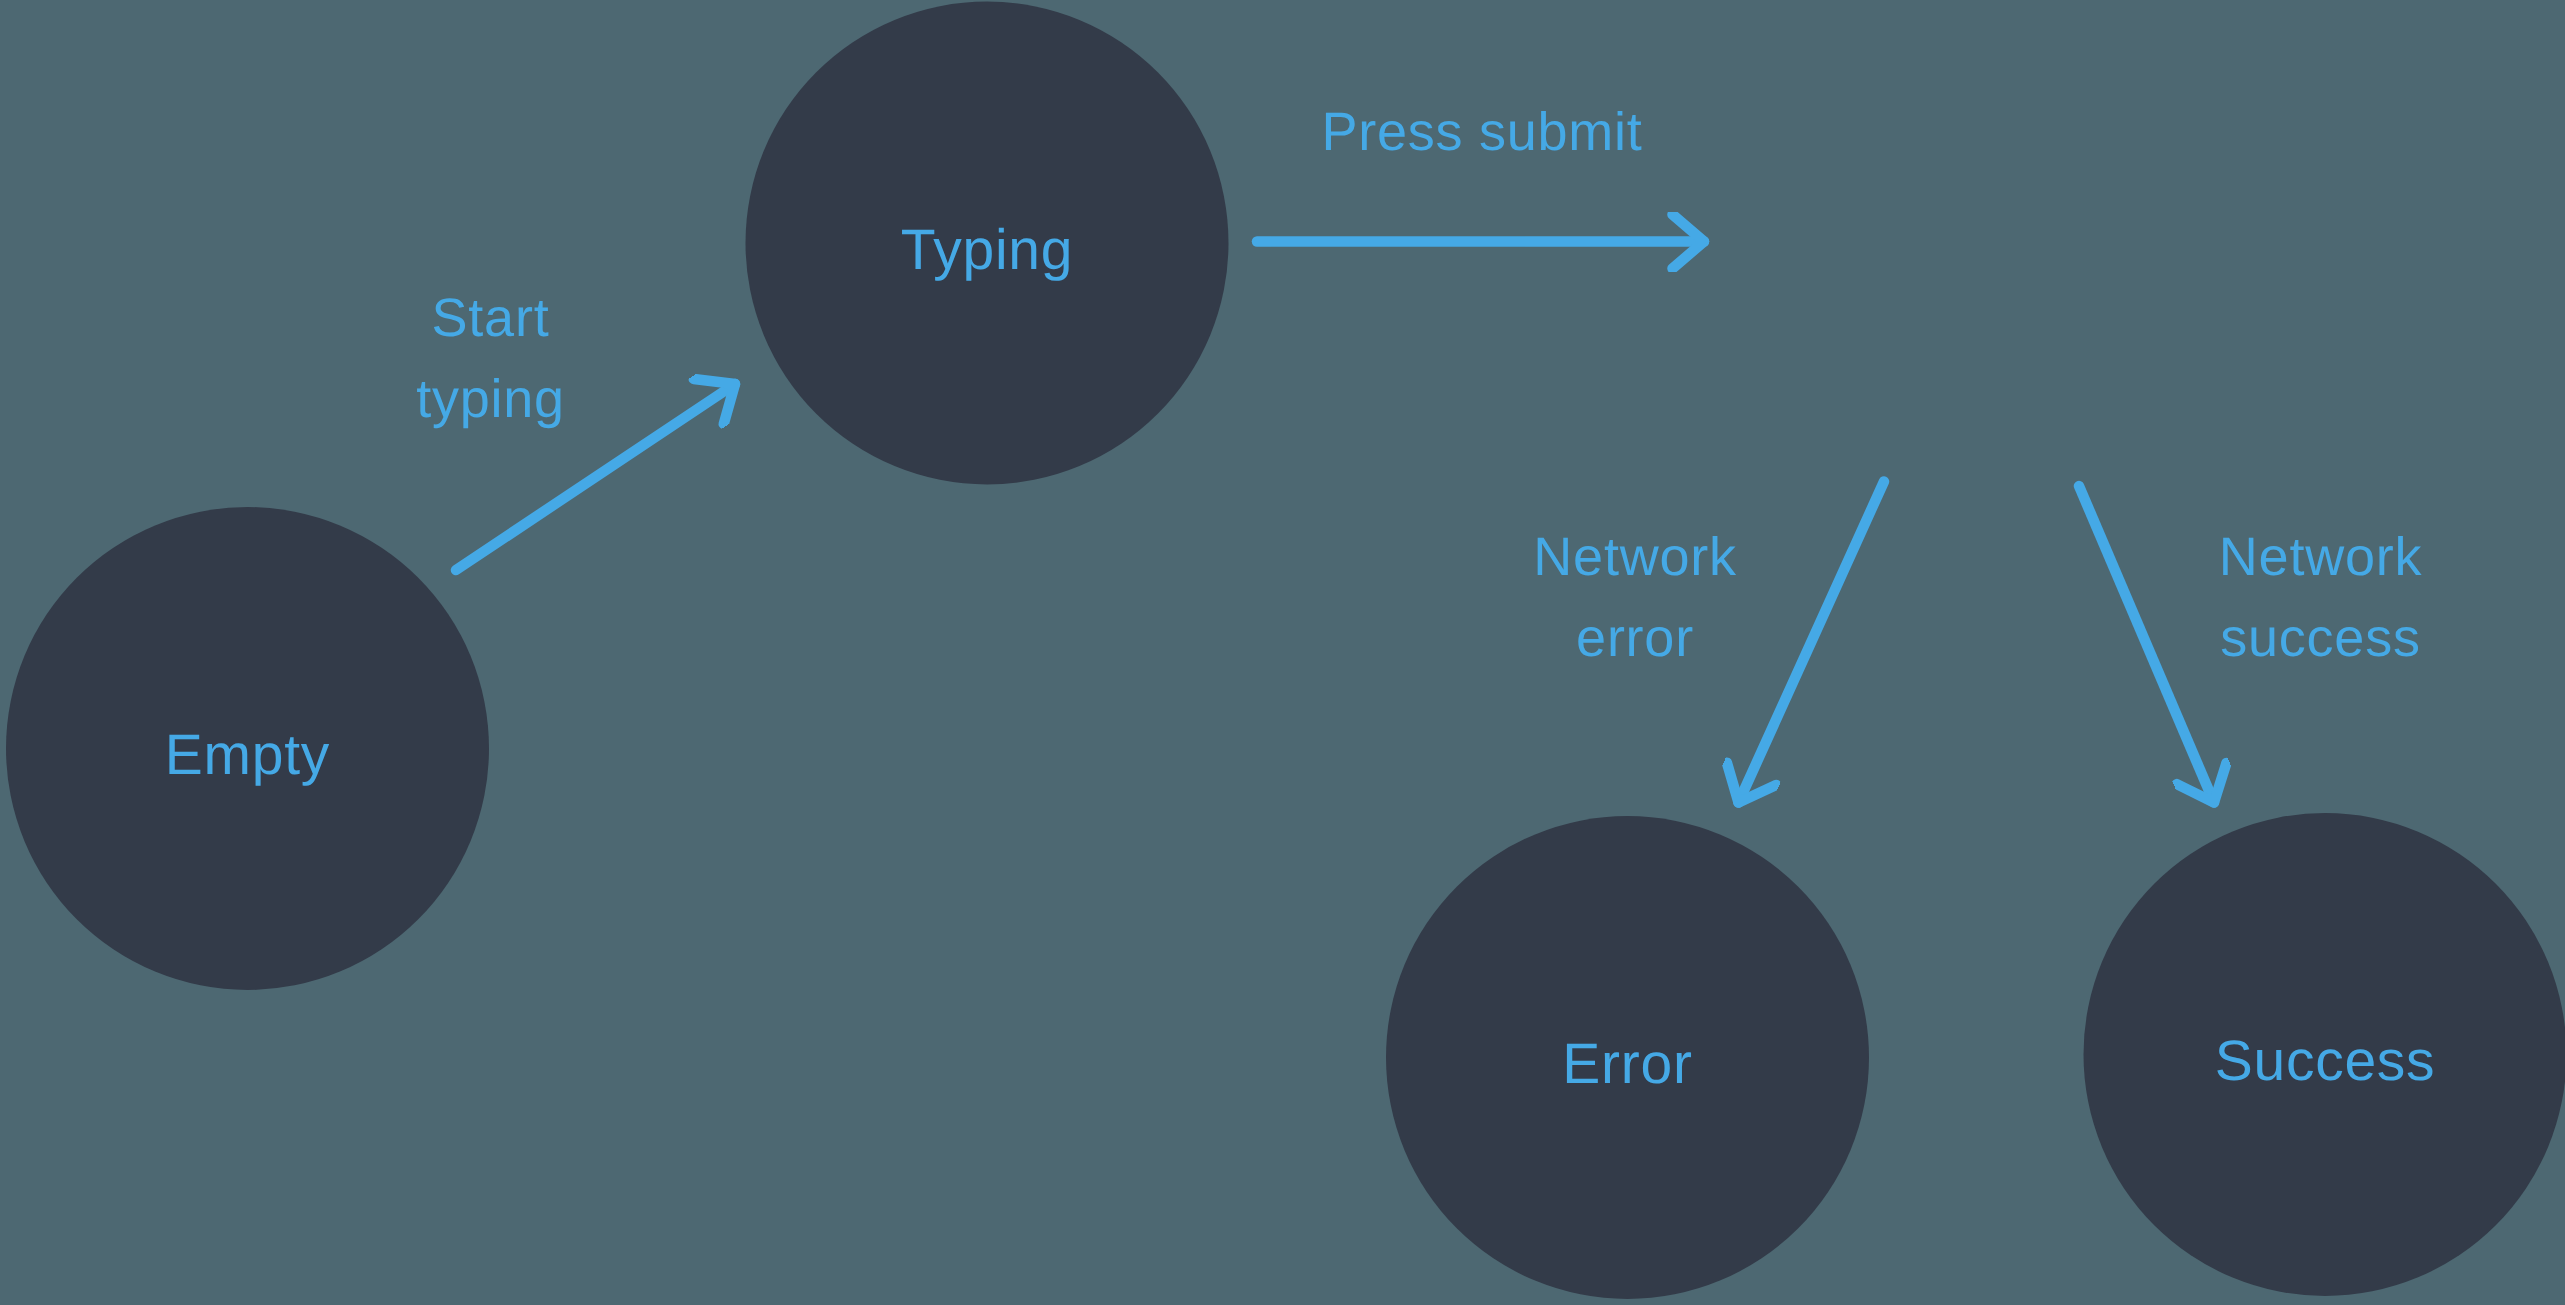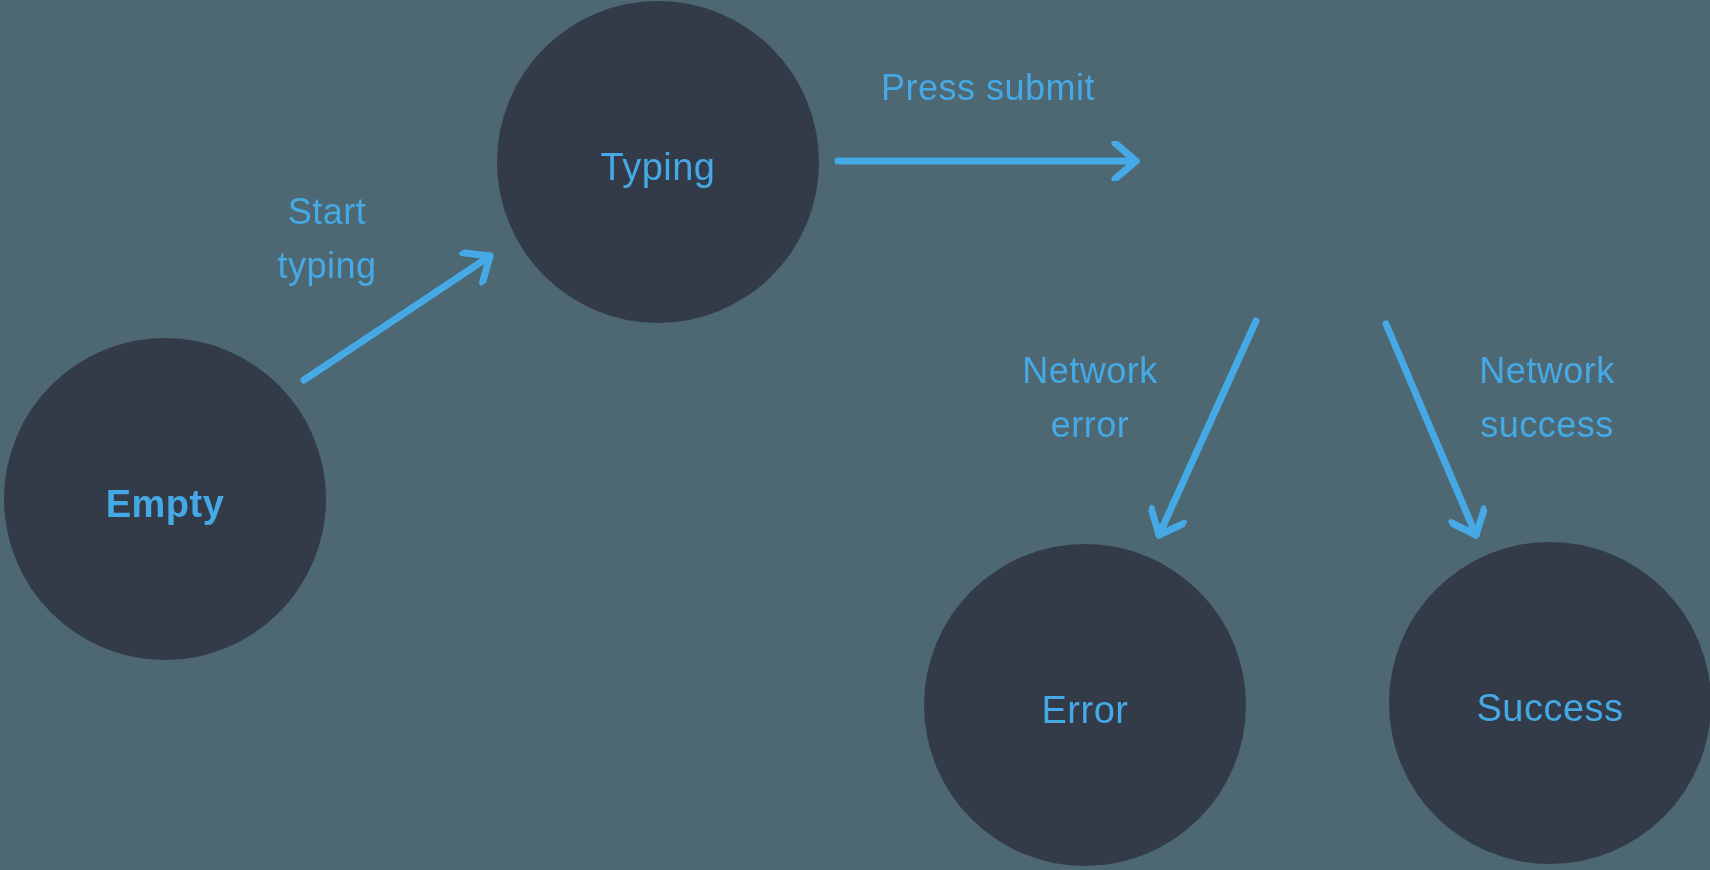--- a/index.html
+++ b/index.html
@@ -77,21 +77,21 @@
       <marker id="arrowhead" viewBox="0 0 46 40" refX="40" refY="20" markerUnits="userSpaceOnUse" markerWidth="46" markerHeight="40" orient="auto">
         <path class="arrowhead-path" d="M 19 2 L 40 20 L 19 38"></path>
       </marker>
     </defs>
     <line class="edge-line" x1="304" y1="380" x2="490" y2="256" marker-end="url(#arrowhead)"></line>
     <line class="edge-line" x1="838" y1="161" x2="1136" y2="161" marker-end="url(#arrowhead)"></line>
     <line class="edge-line" x1="1256" y1="321" x2="1159" y2="535" marker-end="url(#arrowhead)"></line>
     <line class="edge-line" x1="1386" y1="324" x2="1476" y2="535" marker-end="url(#arrowhead)"></line>
   </svg>
 
-  <div class="node" style="left: 4px; top: 338px; font-weight: bold;">
+  <div class="node" style="left: 4px; top: 338px;">
     <span class="node-label">Empty</span>
   </div>
 
   <div class="node" style="left: 497px; top: 1px;">
     <span class="node-label">Typing</span>
   </div>
 
 
   <div class="node" style="left: 924px; top: 544px;">
     <span class="node-label">Error</span>

